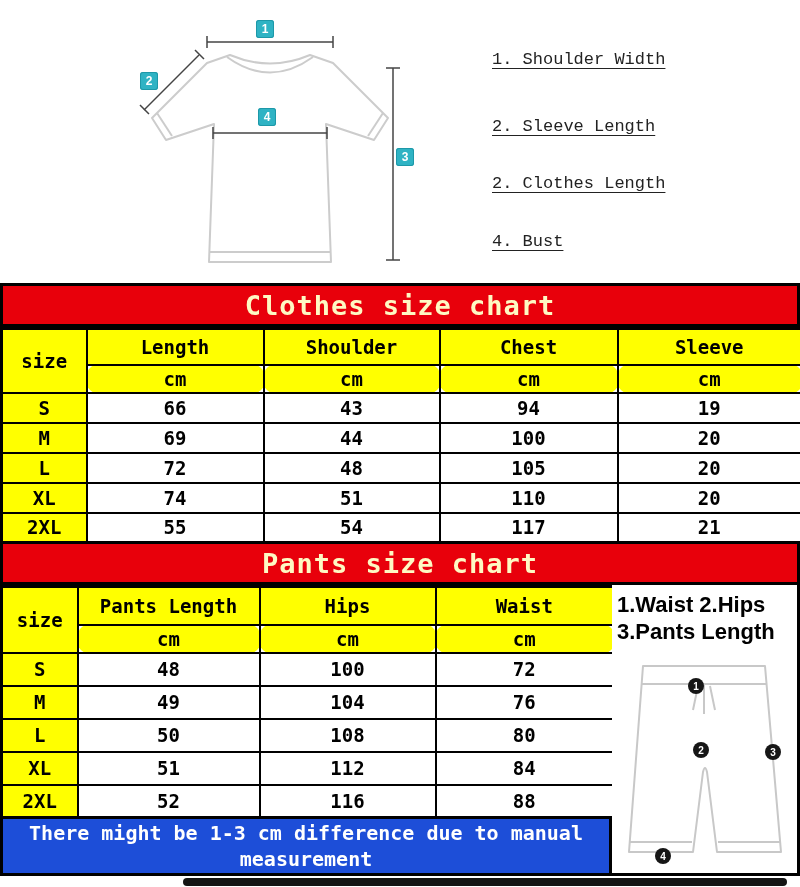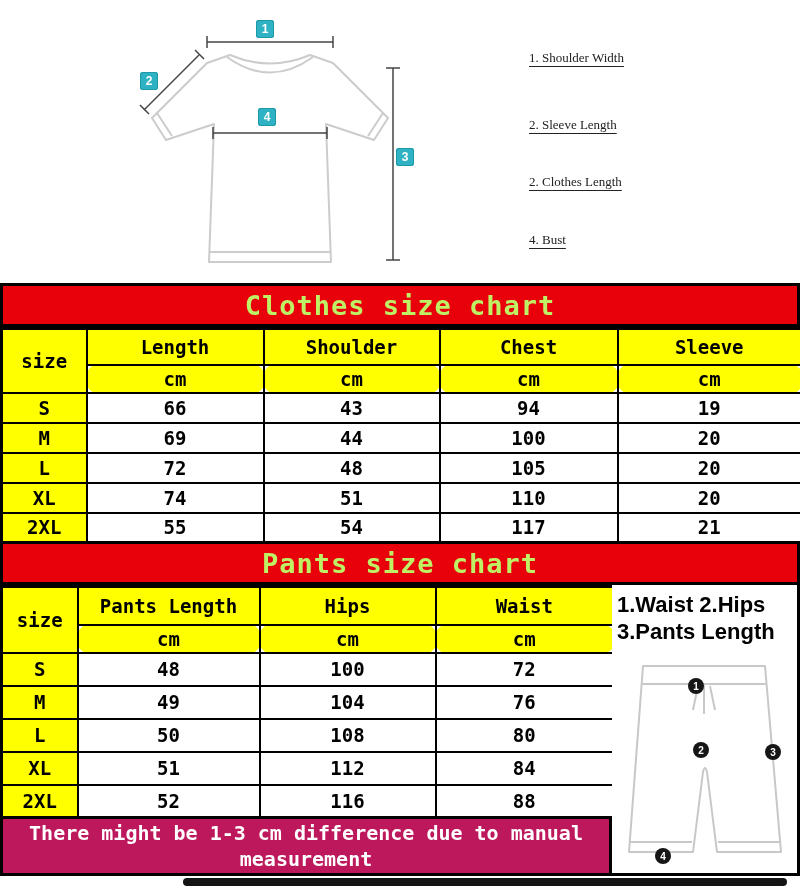--- a/index.html
+++ b/index.html
@@ -3,44 +3,43 @@
 <meta charset="utf-8">
 <style>
   * { margin:0; padding:0; box-sizing:border-box; }
   html,body { background:#fff; }
   .page {
     position:relative; width:800px; height:887px; background:#fff;
     font-family:"DejaVu Sans Mono", monospace; overflow:hidden;
   }
   
   .guide-label {
-    position:absolute; left:492px; font-family:Liberation Serif, serif;
-    font-size:13px; color:#222; text-decoration:underline; text-underline-offset:4px;
+    position:absolute; left:492px; font-family:Liberation Mono, monospace;
+    font-size:17px; color:#222; text-decoration:underline; text-underline-offset:4px;
     white-space:nowrap;
-    margin-left:37px;
   }
   .badge {
     position:absolute; width:18px; height:18px; background:#2fb3c4; color:#fff;
     font-family:"Liberation Sans", sans-serif; font-size:12px; font-weight:bold;
     display:flex; align-items:center; justify-content:center; border-radius:3px;
     box-shadow:0 0 0 1px #1d98a8 inset;
   }
   .shorts-badge {
     position:absolute; width:16px; height:16px; background:#161616; color:#fff;
     font-family:"Liberation Sans", sans-serif; font-size:10px; font-weight:bold;
     display:flex; align-items:center; justify-content:center; border-radius:50%;
   }
   
   .banner {
     position:absolute; left:0; width:800px; height:44px; background:#e8000b;
-    border:3px solid #000; color:#bef264; display:flex; align-items:center;
+    border:3px solid #000; color:#fef9c3; display:flex; align-items:center;
     justify-content:center; font-size:27px; font-weight:bold; letter-spacing:1px;
   }
   .note-box {
-    position:absolute; left:0; top:816px; width:612px; height:60px; background:#be185d;
+    position:absolute; left:0; top:816px; width:612px; height:60px; background:#1d4ed8;
     border:3px solid #000; color:#fff; display:flex; flex-direction:column;
     align-items:center; justify-content:center; font-size:20px; font-weight:bold;
     line-height:1.3; text-align:center;
   }
   
   .size-table {
     position:absolute; border-collapse:collapse; table-layout:fixed; background:#fff;
     border:3px solid #000;
   }
   .size-table td {

